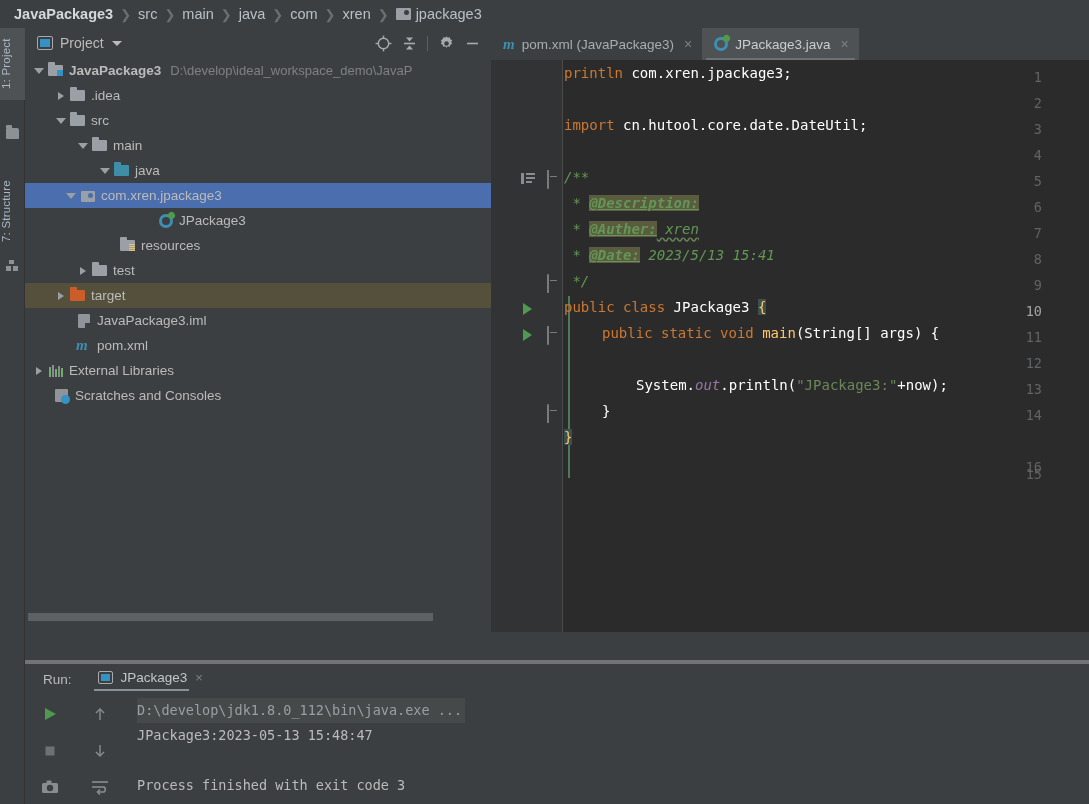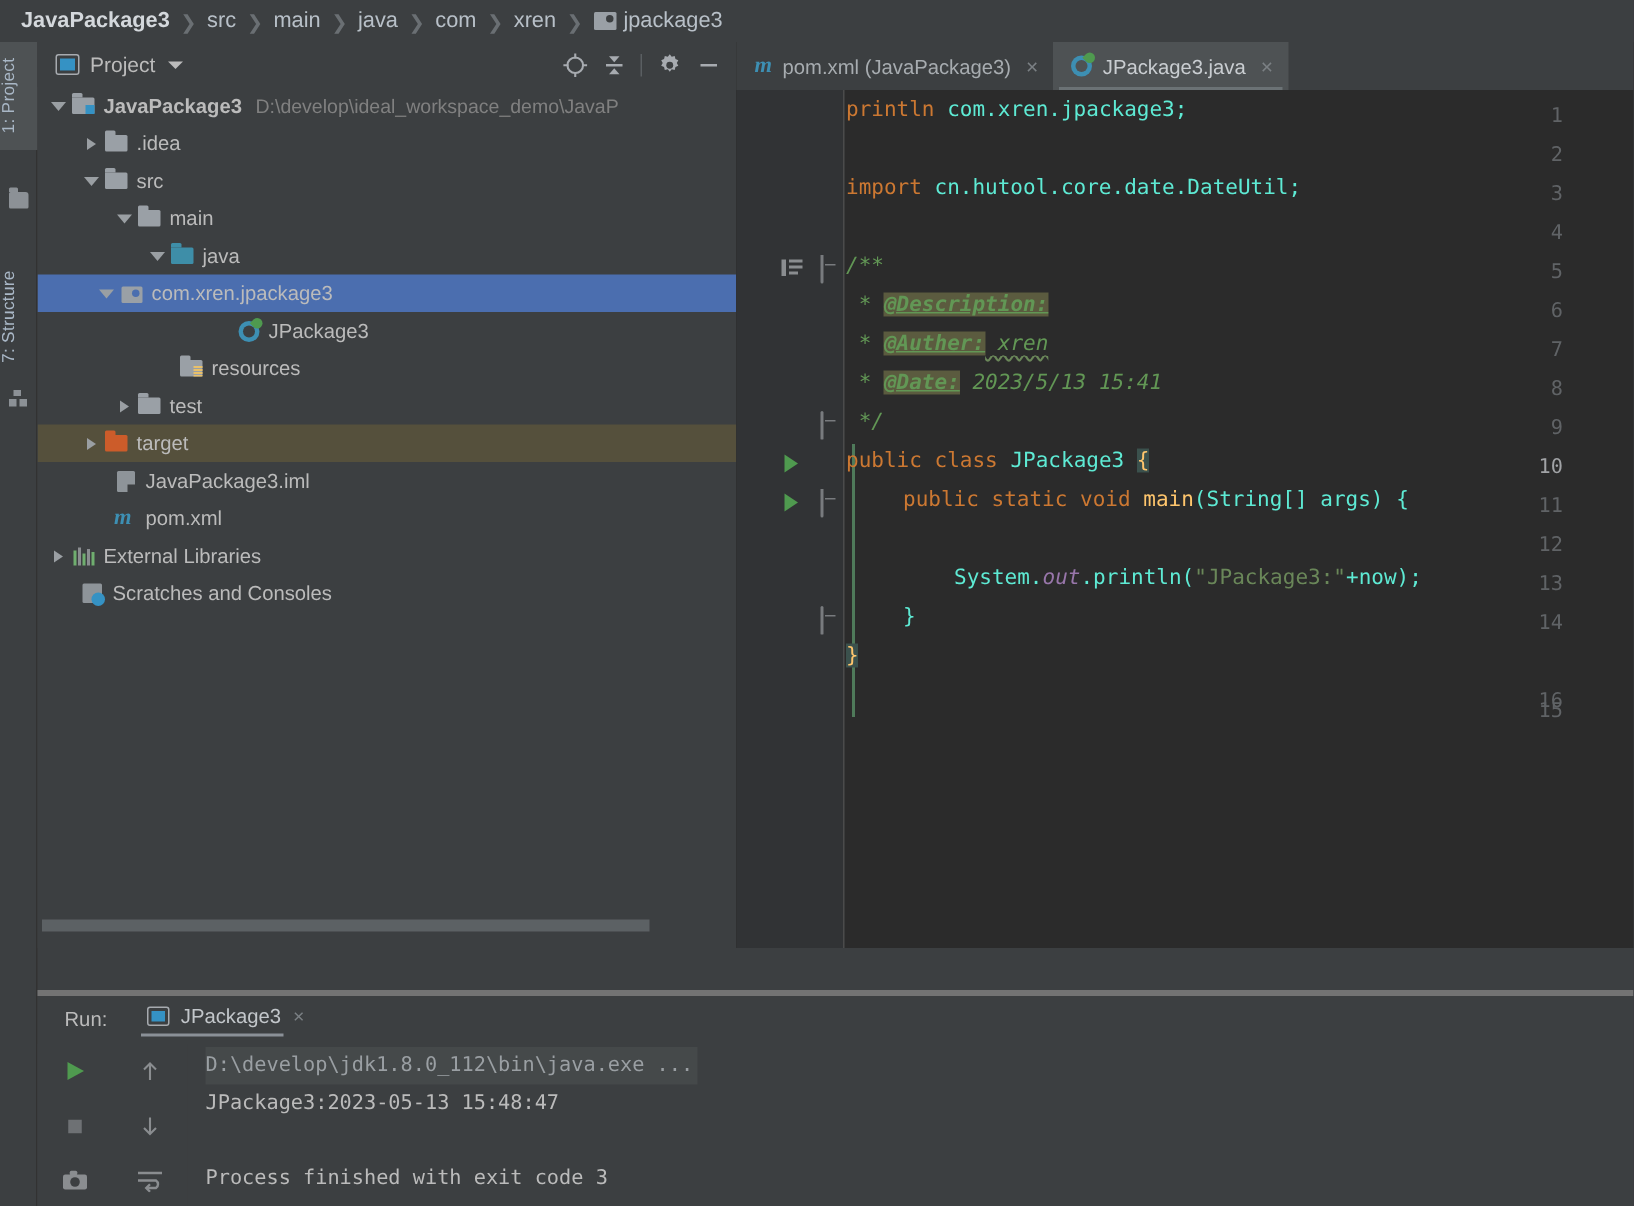--- a/index.html
+++ b/index.html
@@ -229,21 +229,21 @@
   .ln {
     position: absolute; right: 47px; width: 20px; text-align: right;
     font-family: "DejaVu Sans Mono", monospace; font-size: 13.5px; line-height: 26px;
     color: #606366;
   }
   .ln.current { color: #a1a3a6; }
   .codeline { position: absolute; left: 0; height: 26px; }
 
   
   .kw { color: #cc7832; }
-  .id { color: #5eead4; }
+  .id { color: #ffffff; }
   .cmt { color: #629755; font-style: italic; }
   .cmt-tag { color: #629755; font-style: italic; font-weight: bold; text-decoration: underline; background: #5b5b3f; }
   .cmt-val { color: #629755; font-style: italic; }
   .str { color: #6a8759; }
   .mth { color: #ffc66d; }
   .fld { color: #9876aa; font-style: italic; }
   .brace-hl { background: #3b514d; color: #ffc66d; }
   .wavy {
     text-decoration: underline; text-decoration-style: wavy;
     text-decoration-color: #6a8759; text-underline-offset: 3px;

